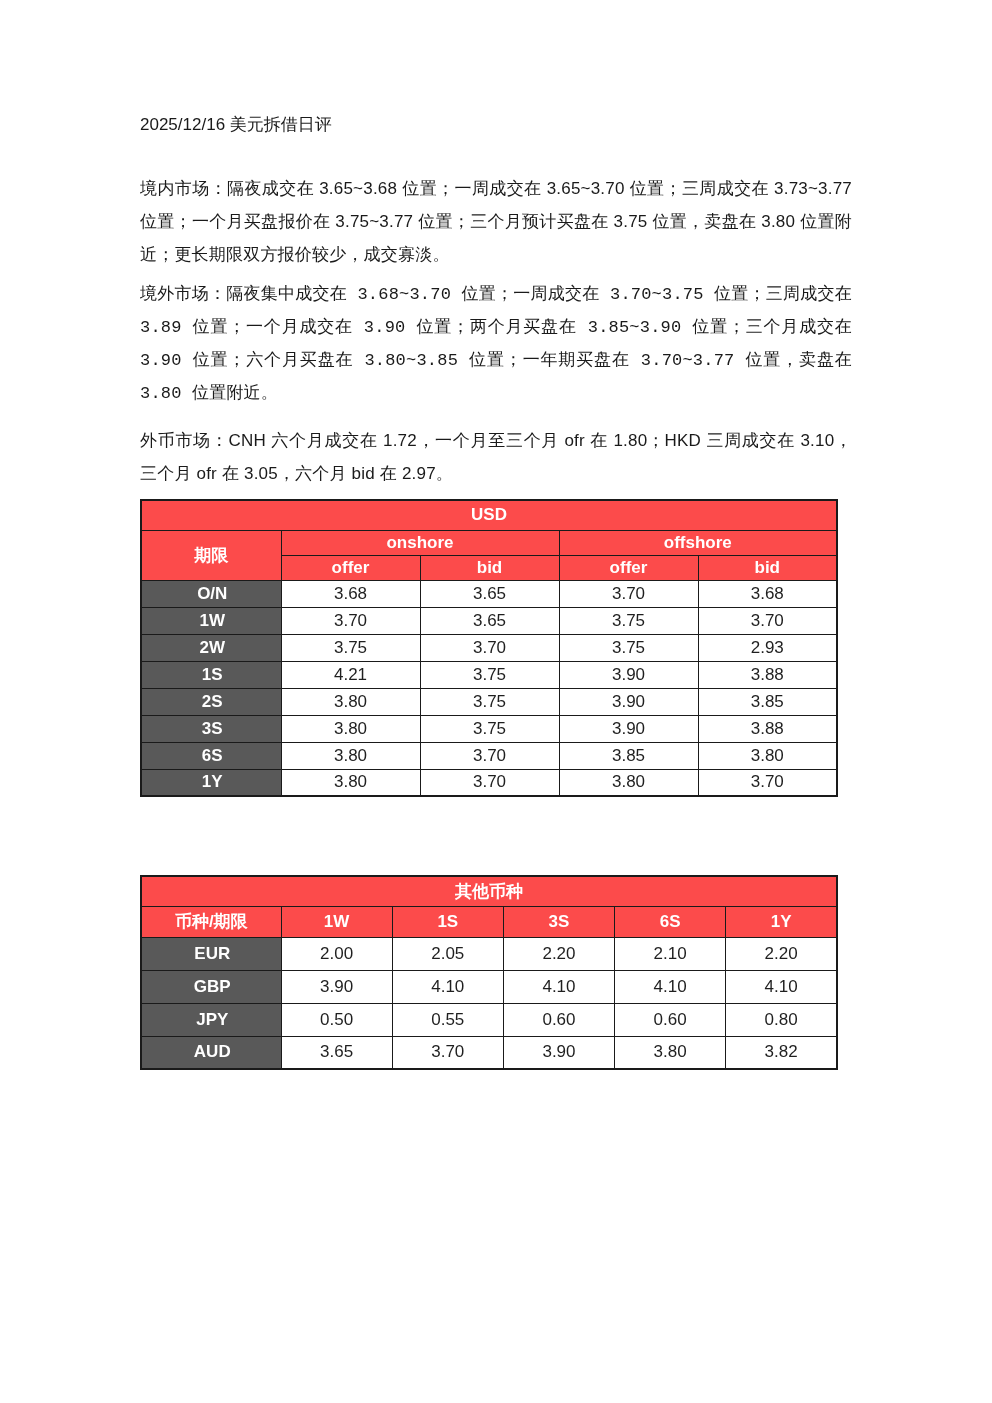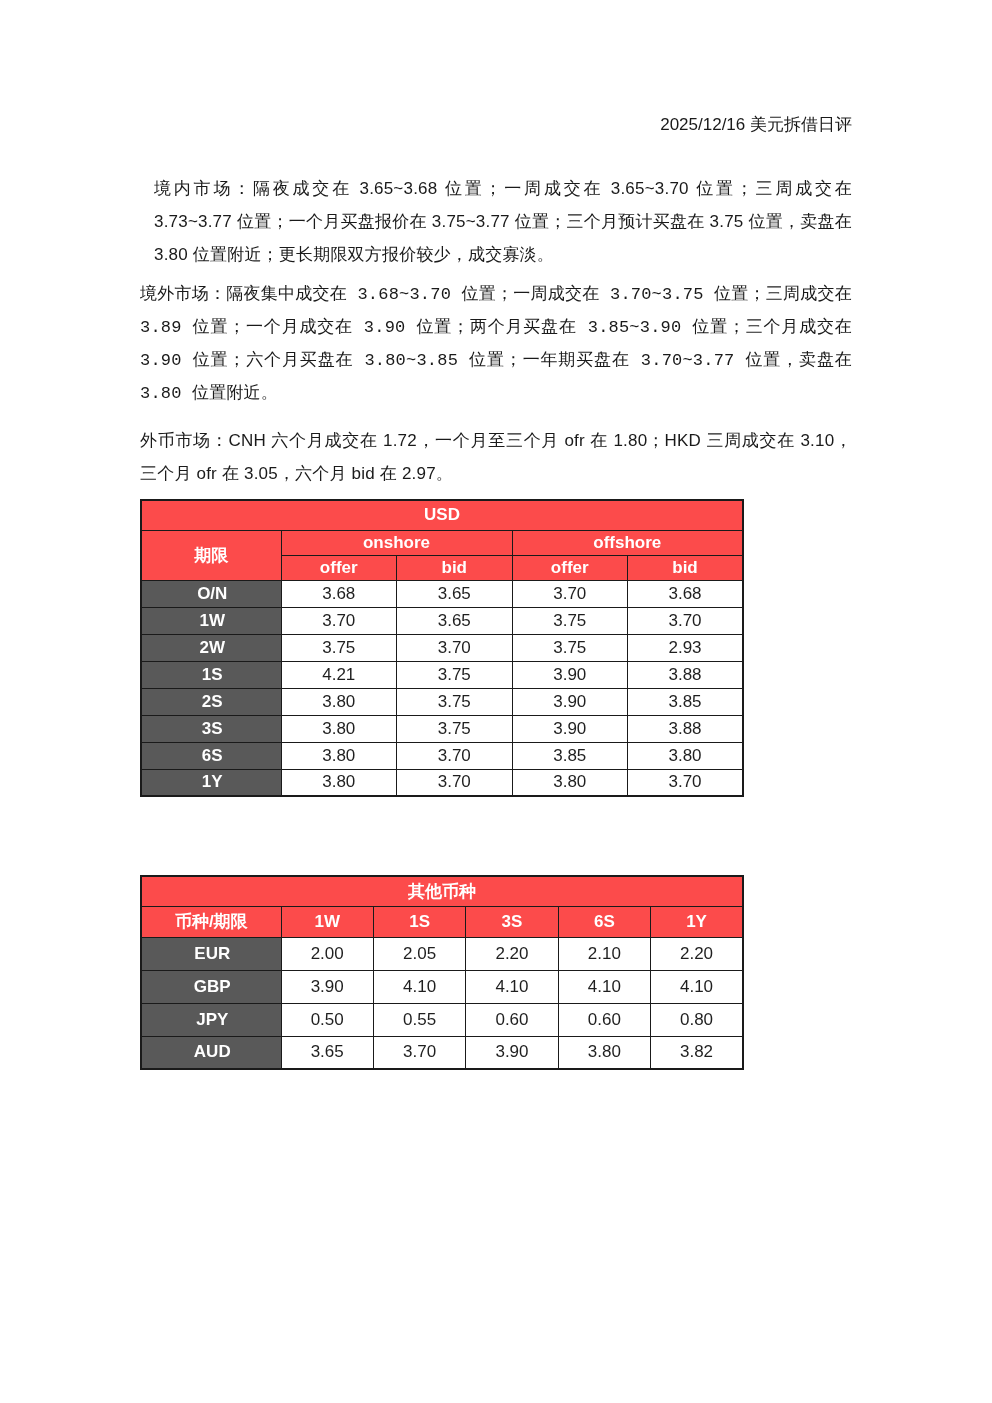--- a/index.html
+++ b/index.html
@@ -11,34 +11,34 @@
   *{box-sizing:border-box;}
   html,body{margin:0;padding:0;background:#ffffff;}
   body{
     width:992px;height:1403px;
     font-family:"Liberation Sans","DejaVu Sans",sans-serif;
     color:var(--ink);
   }
   .page{position:relative;width:992px;height:1403px;background:#fff;overflow:hidden;}
   .content{position:absolute;left:140px;top:0;width:712px;padding-top:114px;}
   .doc-title{
-    margin:0;width:712px;text-align:right;
+    margin:0;width:712px;text-align:left;
     font-size:17px;font-weight:400;line-height:22px;color:#1a1a1a;
   }
   .para{
     margin:0;font-size:17px;line-height:33px;color:#1a1a1a;
     text-align:justify;letter-spacing:0.2px;
   }
-  .para.p1{margin-top:36px;margin-left:14px;}
+  .para.p1{margin-top:36px;}
   .para.p2{margin-top:7px;font-family:Liberation Mono, monospace;}
   .para.p3{margin-top:14px;}
 
   table{
     border-collapse:collapse;
-    width:604px;
+    width:698px;
     table-layout:fixed;
     font-size:17px;
   }
   table.usd{margin-top:9px;}
   table.other{margin-top:78px;border-radius:32px;}
   th,td{
     border:1px solid var(--border);
     text-align:center;vertical-align:middle;
     padding:0 4px;
   }

